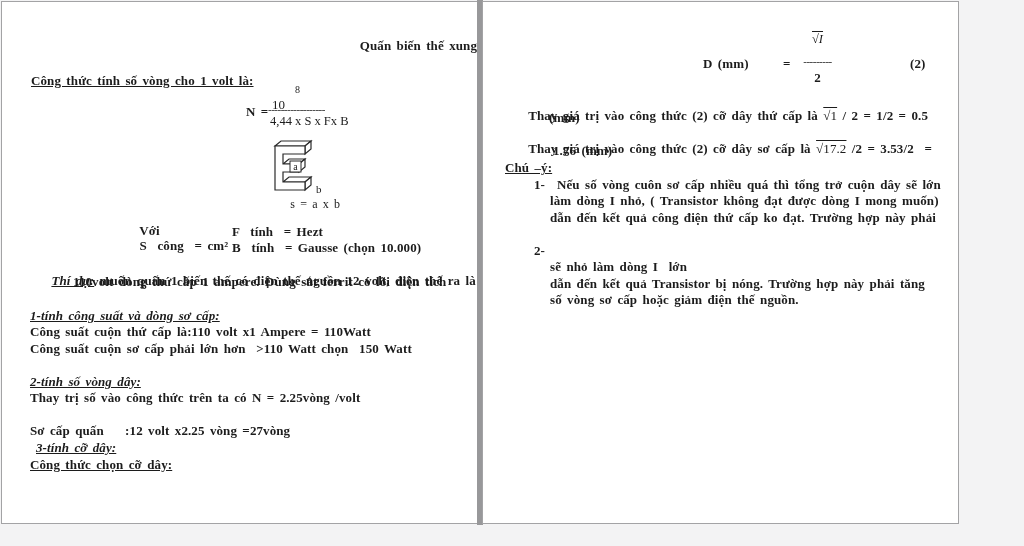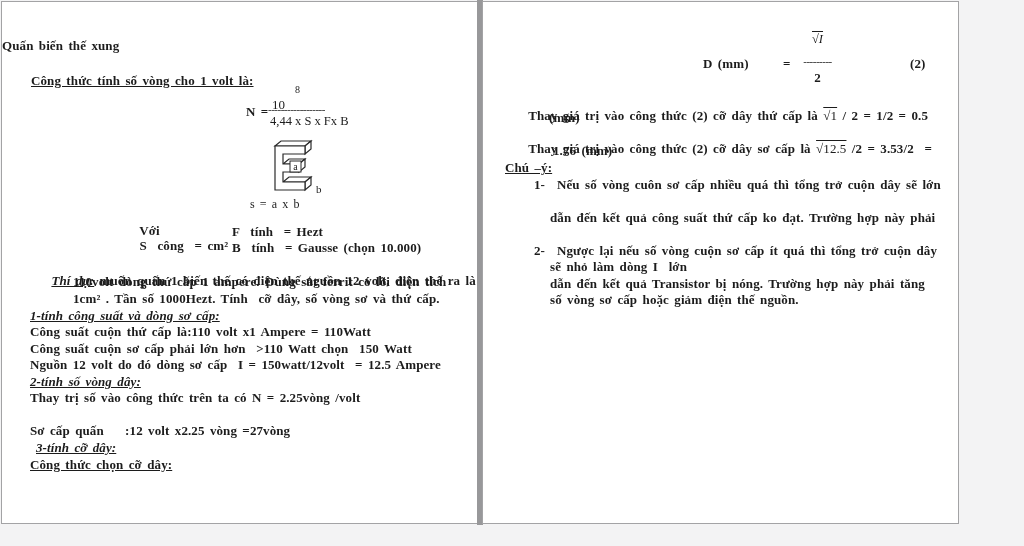--- a/index.html
+++ b/index.html
@@ -13,21 +13,21 @@
   #page-right { left: 482px; }
   .divider { position: absolute; left: 477px; top: 0; width: 6px; height: 525px; background: #98989a; }
   .line {
     position: absolute; font-size: 13px; font-weight: bold;
     line-height: 15px; white-space: pre; word-spacing: 2px;
     letter-spacing: 0.1px;
   }
   .u  { text-decoration: underline; }
   .iu { font-style: italic; text-decoration: underline; }
   .norm { font-weight: normal; }
-  .center { text-align: left; }
+  .center { text-align: right; }
   .frac { position: absolute; }
   .frac span { position: absolute; white-space: pre; }
   .dashes { font-weight: normal; font-size: 11px; letter-spacing: -0.5px; }
   .sqrt { text-decoration: overline; }
   .exp { font-size: 10px; font-weight: normal; }
   svg text { font-family: "Liberation Serif", serif; }
 </style>
 </head>
 <body>
 
@@ -69,26 +69,24 @@
     <span style="margin-right:24px;">Với</span>
     <span>S  công  = cm²</span>
   </div>
   <div class="line" style="top:222px; left:230px;text-align:center;">F  tính  = Hezt</div>
   <div class="line" style="top:238px; left:230px;">B  tính  = Gausse (chọn 10.000)</div>
 
   <div class="line" style="top:256px; left:28px;">
     <span class="iu">Thí dụ:</span><span> muốn quấn 1 biến thế có điện thế nguồn 12 volt, điện thế ra là</span>
   </div>
   <div class="line" style="top:272px; left:71px;">110volt dòng thứ cấp 1 ampere. Dùng sắt ferrit có lõi diện tích</div>
-  <div class="line" style="top:289px; left:71px;">1cm² . Tần số 1000Hezt. Tính  cỡ dây, số vòng sơ và thứ cấp.</div>
 
   <div class="line iu" style="top:306px; left:28px;">1-tính công suất và dòng sơ cấp:</div>
   <div class="line" style="top:322px; left:28px;">Công suất cuộn thứ cấp là:110 volt x1 Ampere = 110Watt</div>
   <div class="line" style="top:339px; left:28px;">Công suất cuộn sơ cấp phải lớn hơn  &gt;110 Watt chọn  150 Watt</div>
-  <div class="line" style="top:355px; left:28px;">Nguồn 12 volt do đó dòng sơ cấp  I = 150watt/12volt  = 12.5 Ampere</div>
 
   <div class="line iu" style="top:372px; left:28px;">2-tính số vòng dây:</div>
   <div class="line" style="top:388px; left:28px;">Thay trị số vào công thức trên ta có N = 2.25vòng /volt</div>
   <div class="line" style="top:421px; left:28px;">Sơ cấp quấn    :12 volt x2.25 vòng =27vòng</div>
 
   <div class="line iu" style="top:438px; left:34px;">3-tính cỡ dây:</div>
   <div class="line u" style="top:455px; left:28px;">Công thức chọn cỡ dây:</div>
 </div>
 
 <div class="divider"></div>
@@ -103,28 +101,28 @@
     <span style="left:80px; top:38px; width:85px; text-align:center;" class="line">2</span>
     <span style="left:215px; top:24px;" class="line">(2)</span>
   </div>
 
   <div class="line" style="top:91px; left:24px;">
     <span>Thay giá trị vào công thức (2) cỡ dây thứ cấp là </span><span class="sqrt norm">√1</span><span> / 2 = 1/2 = 0.5</span>
   </div>
   <div class="line" style="top:108px; left:66px;">(mm)</div>
 
   <div class="line" style="top:124px; left:24px;">
-    <span>Thay giá trị vào công thức (2) cỡ dây sơ cấp là </span><span class="sqrt norm">√12.5</span><span> /2 = 3.53/2  =</span>
+    <span>Thay giá trị vào công thức (2) cỡ dây sơ cấp là </span><span class="sqrt norm">√17.2</span><span> /2 = 3.53/2  =</span>
   </div>
   <div class="line" style="top:141px; left:70px;">1.76 (mm)</div>
 
   <div class="line u" style="top:158px; left:22px;">Chú –ý:</div>
 
   <div class="line" style="top:175px; left:51px;">1-</div>
   <div class="line" style="top:175px; left:74px;">Nếu số vòng cuôn sơ cấp nhiều quá thì tổng trở cuộn dây sẽ lớn</div>
-  <div class="line" style="top:208px; left:67px;">dẫn đến kết quả công suất thứ cấp ko đạt. Trường hợp này phải</div>
+  <div class="line" style="top:191px; left:67px;">làm dòng I nhỏ, ( Transistor không đạt được dòng I mong muốn)</div>
+  <div class="line" style="top:208px; left:67px;">dẫn đến kết quả công điện thứ cấp ko đạt. Trường hợp này phải</div>
 
   <div class="line" style="top:241px; left:51px;">2-</div>
-  <div class="line" style="top:241px; left:74px;">Ngược lại nếu số vòng cuộn sơ cấp ít quá thì tổng trở cuộn dây</div>
   <div class="line" style="top:257px; left:67px;">sẽ nhỏ làm dòng I  lớn</div>
   <div class="line" style="top:274px; left:67px;">dẫn đến kết quả Transistor bị nóng. Trường hợp này phải tăng</div>
   <div class="line" style="top:290px; left:67px;">số vòng sơ cấp hoặc giảm điện thế nguồn.</div>
 </div>
 
 </body></html>

